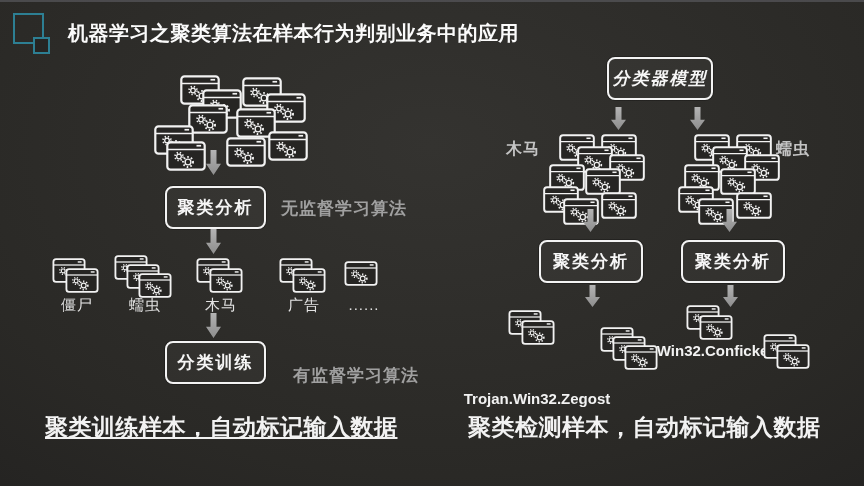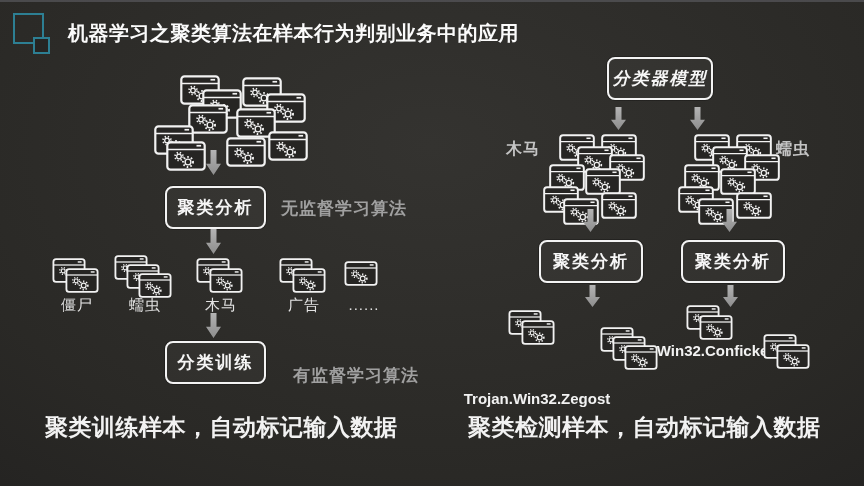--- a/index.html
+++ b/index.html
@@ -356,21 +356,21 @@
     <div class="cat-label" style="top:35px;">......</div>
   </div>
 
   <span class="arrow" style="left:206px;top:313px;"></span>
 
   <div class="fbox" style="left:165px;top:341px;width:97px;">
     <span>分类训练</span>
   </div>
   <div class="note" style="left:281px;top:364px;margin-left:12px;">有监督学习算法</div>
 
-  <div class="caption" style="left:45px;top:412px;">聚类训练样本，自动标记输入数据</div>
+  <div class="caption" style="left:45px;top:412px;text-decoration:underline;">聚类训练样本，自动标记输入数据</div>
 
   <div class="fbox" style="left:607px;top:57px;width:102px;font-style:italic;">
     <span>分类器模型</span>
   </div>
 
   <span class="arrow" style="left:611px;top:107px;height:23px;"></span>
   <span class="arrow" style="left:690px;top:107px;height:23px;"></span>
 
   <div class="branch-label" style="left:506px;top:139px;">木马</div>
   <div class="cluster" style="left:543px;top:134px;width:104px;height:96px;">

